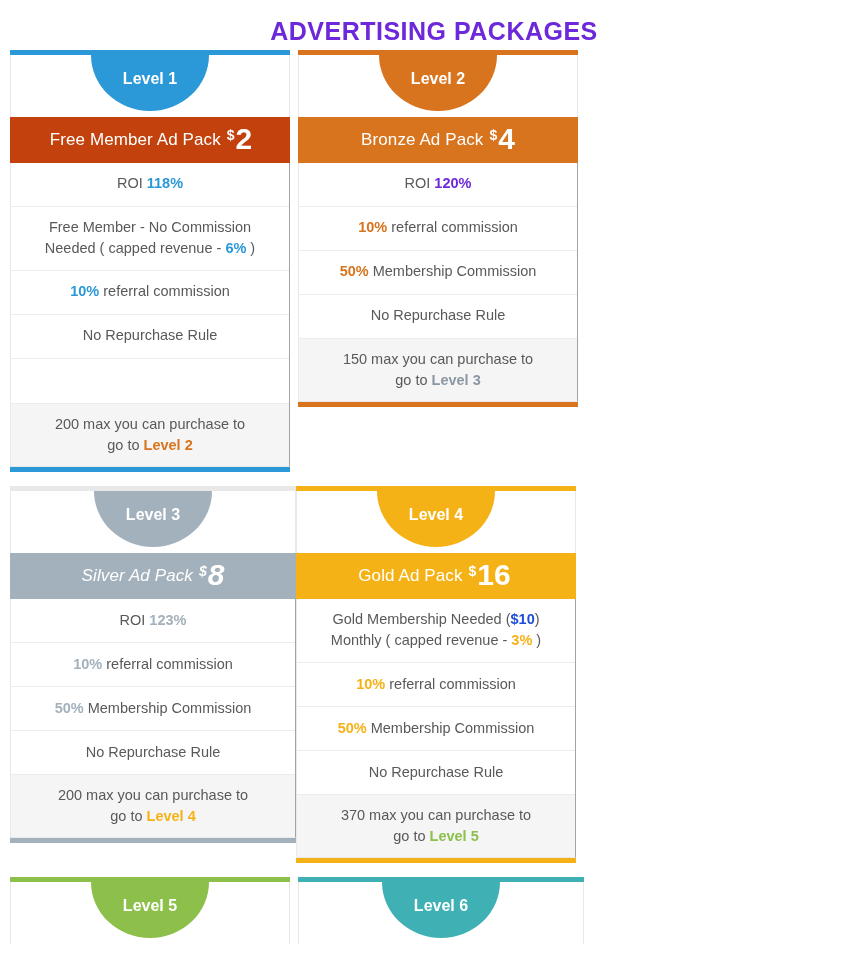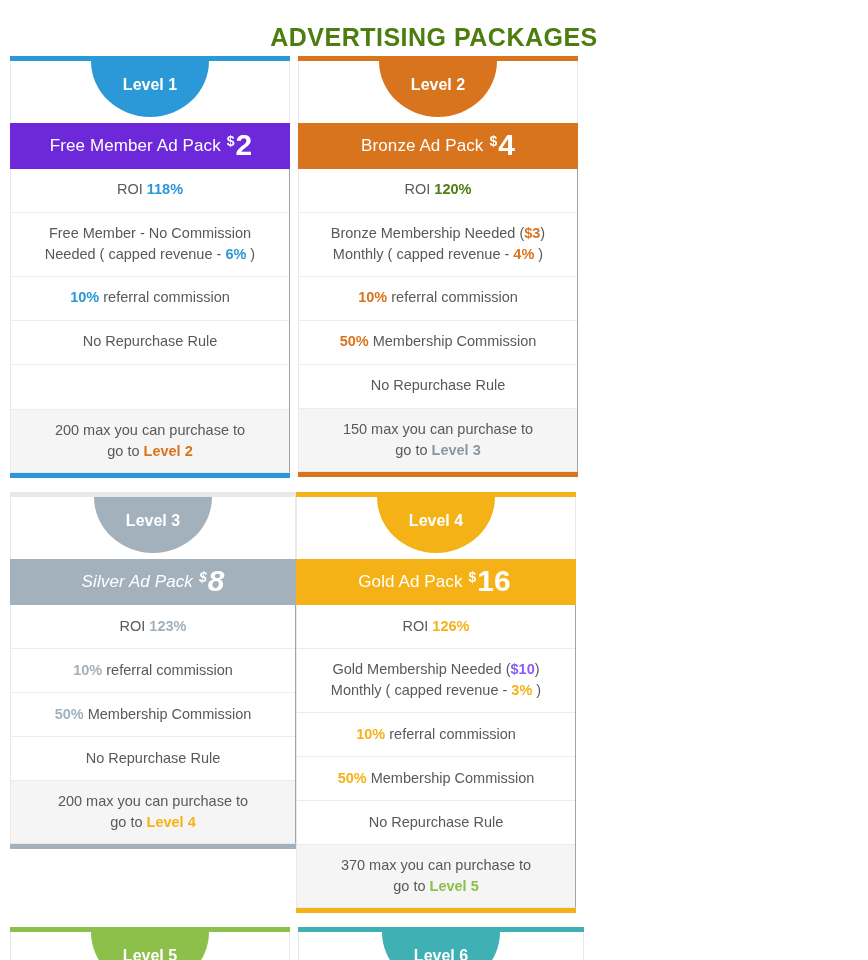--- a/index.html
+++ b/index.html
@@ -10,22 +10,22 @@
     color:#58595b;
     overflow:hidden;
   }
   .page{width:868px;height:960px;position:relative;box-sizing:border-box;}
 
   .page-title{
     text-align:center;
     font-size:25px;
     font-weight:bold;
     letter-spacing:.5px;
-    color:#4d7c0f;
-    padding-top:24px;
+    color:#6d28d9;
+    padding-top:18px;
     padding-bottom:4px;
     line-height:1.1;
   }
 
   .grid{
     display:flex;
     flex-wrap:wrap;
     padding:0 10px;
     box-sizing:border-box;
     width:868px;
@@ -129,21 +129,21 @@
   <div class="page-title">ADVERTISING PACKAGES</div>
 
   <div class="grid">
       <div class="card">
         <div class="topbar" style="background: rgb(43, 152, 216);"></div>
         <div class="badge-area">
           <div class="badge" style="background: rgb(43, 152, 216);">
             <span>Level 1</span>
           </div>
         </div>
-        <div class="pack-bar" style="background: #6d28d9; padding-left: 12px;">
+        <div class="pack-bar" style="background: #c2410c; padding-left: 12px;">
           <span class="pack-name">Free Member Ad Pack</span>
           <span class="price">
             <span class="cur">$</span>
             <span class="amount">2</span>
           </span>
         </div>
         <div class="rows">
           <div class="row">
             <span class="rowtext"><span>ROI </span><span class="hl" style="color: rgb(43, 152, 216);">118%</span></span>
           </div>
@@ -172,24 +172,21 @@
         </div>
         <div class="pack-bar" style="background: rgb(217, 116, 30);">
           <span class="pack-name">Bronze Ad Pack</span>
           <span class="price">
             <span class="cur">$</span>
             <span class="amount">4</span>
           </span>
         </div>
         <div class="rows">
           <div class="row">
-            <span class="rowtext"><span>ROI </span><span class="hl" style="color: #4d7c0f;">120%</span></span>
-          </div>
-          <div class="row two-line">
-            <span class="rowtext"><span>Bronze Membership Needed (</span><span class="hl" style="color: rgb(217, 116, 30);">$3</span><span>)</span><br><span>Monthly ( capped revenue - </span><span class="hl" style="color: rgb(217, 116, 30);">4%</span><span> )</span></span>
+            <span class="rowtext"><span>ROI </span><span class="hl" style="color: #6d28d9;">120%</span></span>
           </div>
           <div class="row">
             <span class="rowtext"><span class="hl" style="color: rgb(217, 116, 30);">10%</span><span> referral commission</span></span>
           </div>
           <div class="row">
             <span class="rowtext"><span class="hl" style="color: rgb(217, 116, 30);">50%</span><span> Membership Commission</span></span>
           </div>
           <div class="row">
             <span class="rowtext">No Repurchase Rule</span>
           </div>
@@ -240,25 +237,22 @@
           </div>
         </div>
         <div class="pack-bar" style="background: rgb(245, 178, 23); padding-left: 7px;">
           <span class="pack-name">Gold Ad Pack</span>
           <span class="price">
             <span class="cur">$</span>
             <span class="amount">16</span>
           </span>
         </div>
         <div class="rows">
-          <div class="row">
-            <span class="rowtext"><span>ROI </span><span class="hl" style="color: rgb(245, 178, 23);">126%</span></span>
-          </div>
           <div class="row two-line">
-            <span class="rowtext"><span>Gold Membership Needed (</span><span class="hl" style="color: #8b5cf6;">$10</span><span>)</span><br><span>Monthly ( capped revenue - </span><span class="hl" style="color: rgb(245, 178, 23);">3%</span><span> )</span></span>
+            <span class="rowtext"><span>Gold Membership Needed (</span><span class="hl" style="color: #1d4ed8;">$10</span><span>)</span><br><span>Monthly ( capped revenue - </span><span class="hl" style="color: rgb(245, 178, 23);">3%</span><span> )</span></span>
           </div>
           <div class="row">
             <span class="rowtext"><span class="hl" style="color: rgb(245, 178, 23);">10%</span><span> referral commission</span></span>
           </div>
           <div class="row">
             <span class="rowtext"><span class="hl" style="color: rgb(245, 178, 23);">50%</span><span> Membership Commission</span></span>
           </div>
           <div class="row">
             <span class="rowtext">No Repurchase Rule</span>
           </div>

